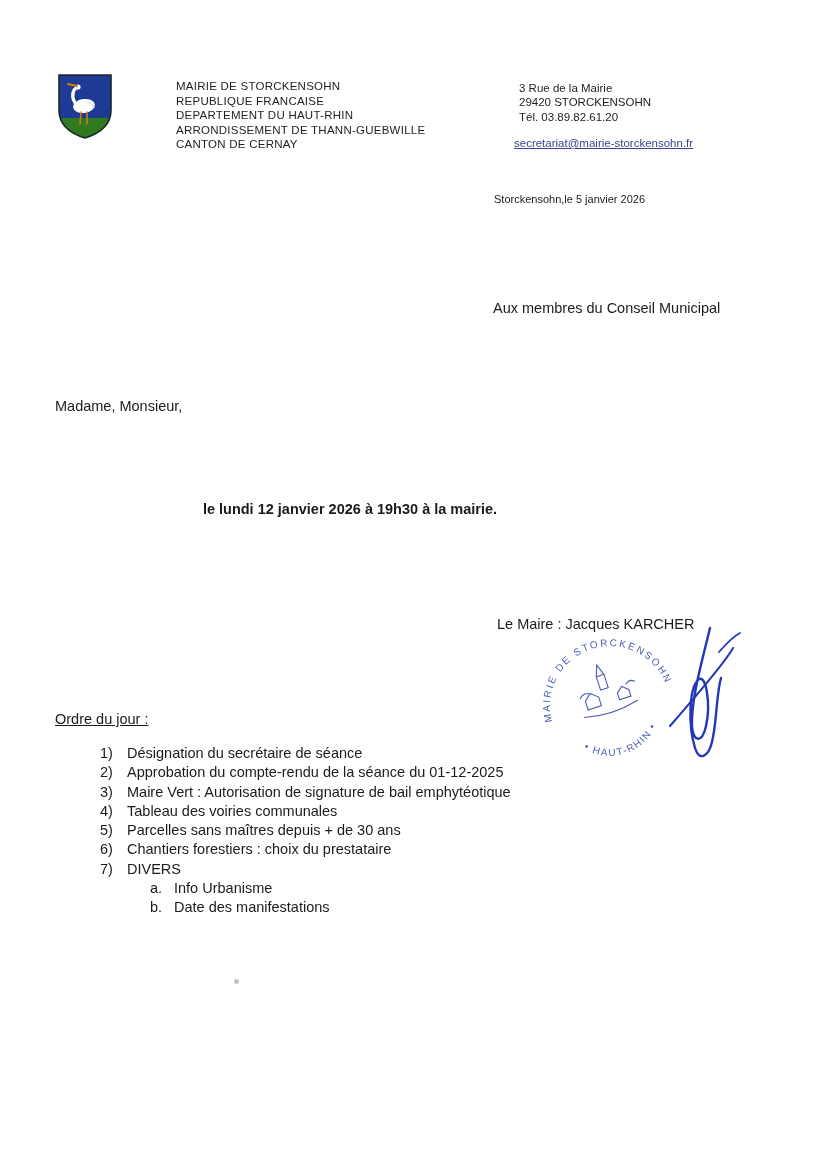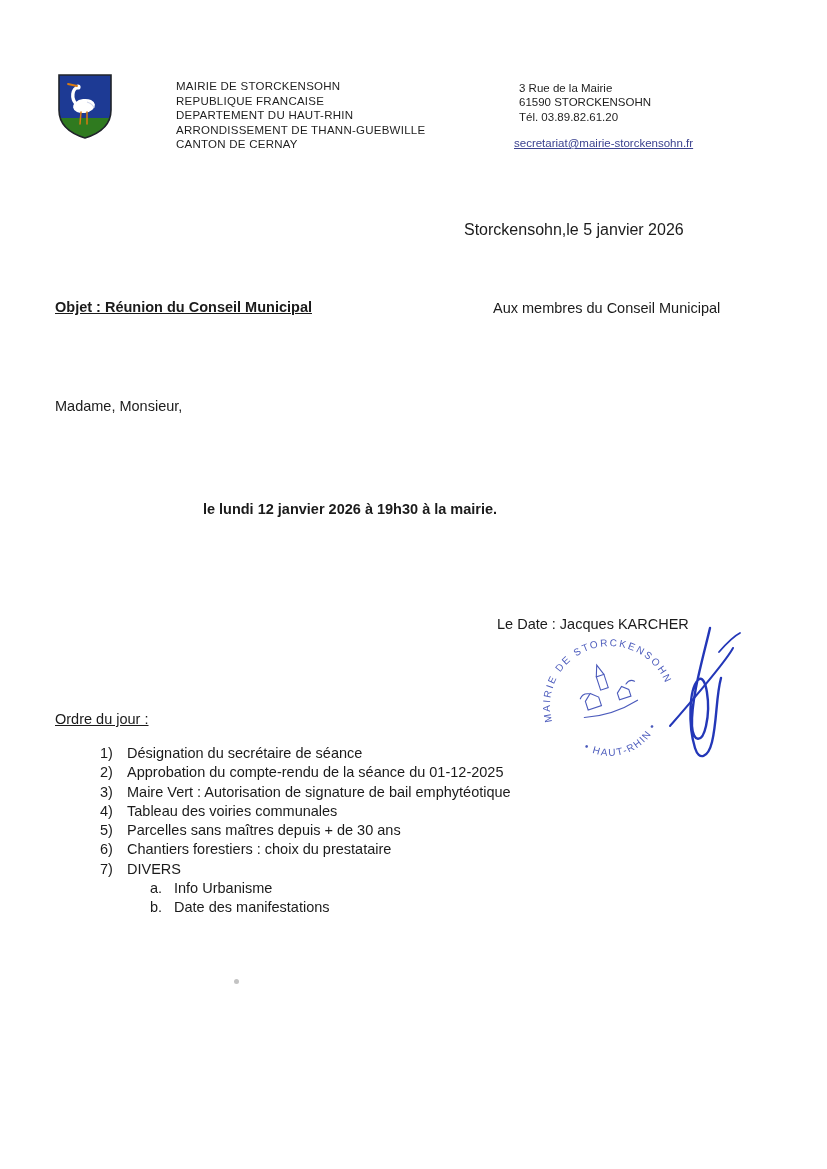--- a/index.html
+++ b/index.html
@@ -6,21 +6,21 @@
   html,body { background:#9a9a9a; }
   body { font-family:"Liberation Sans", sans-serif; }
   .page {
     position:relative; width:827px; height:1169px; margin:0 auto;
     background:#ffffff; color:#1b1b1b; overflow:hidden;
   }
   .coa { position:absolute; left:57px; top:73px; width:56px; height:67px; }
   .org-block { position:absolute; left:176px; top:79px; font-size:11.5px; line-height:14.6px; letter-spacing:0.25px; color:#1e1e1e; }
   .addr-block { position:absolute; left:519px; top:81px; font-size:11.5px; line-height:14.4px; color:#1e1e1e; }
   .email { position:absolute; left:514px; top:137px; font-size:11.5px; color:#3c4390; text-decoration:underline; cursor:pointer; }
-  .dateline { position:absolute; left:464px; top:193px; font-size:16px;margin-top:28px; }
+  .dateline { position:absolute; left:494px; top:193px; font-size:11px; }
   .objet { position:absolute; left:55px; top:299px; font-size:14.5px; font-weight:bold; text-decoration:underline; }
   .recipients { position:absolute; left:493px; top:300px; font-size:14.5px; }
   .salutation { position:absolute; left:55px; top:398px; font-size:14.5px; }
   .intro { position:absolute; left:55px; top:446px; font-size:14.5px; }
   .meeting { position:absolute; left:0; top:501px; width:700px; text-align:center; font-weight:bold; font-size:14.5px; }
   .closing { position:absolute; left:55px; top:540px; font-size:14.5px; }
   .mayor { position:absolute; left:497px; top:616px; font-size:14.5px; }
   .stampsig { position:absolute; left:520px; top:608px; width:250px; height:190px; pointer-events:none; }
   .agenda-title { position:absolute; left:55px; top:711px; font-size:14.5px; text-decoration:underline; }
   .agenda { position:absolute; left:100px; top:745px; font-size:14.5px; }
@@ -58,31 +58,30 @@
   <div class="org-block">
     <div>MAIRIE DE STORCKENSOHN</div>
     <div>REPUBLIQUE FRANCAISE</div>
     <div>DEPARTEMENT DU HAUT-RHIN</div>
     <div>ARRONDISSEMENT DE THANN-GUEBWILLE</div>
     <div>CANTON DE CERNAY</div>
   </div>
 
   <div class="addr-block">
     <div>3 Rue de la Mairie</div>
-    <div>61590 STORCKENSOHN</div>
+    <div>29420 STORCKENSOHN</div>
     <div>Tél. 03.89.82.61.20</div>
   </div>
   <a class="email">secretariat@mairie-storckensohn.fr</a>
 
   <div class="dateline">Storckensohn,le 5 janvier 2026</div>
-  <div class="objet">Objet : Réunion du Conseil Municipal</div>
   <div class="recipients">Aux membres du Conseil Municipal</div>
   <div class="salutation">Madame, Monsieur,</div>
   <div class="meeting">le lundi 12 janvier 2026 à 19h30 à la mairie.</div>
-  <div class="mayor">Le Date : Jacques KARCHER</div>
+  <div class="mayor">Le Maire : Jacques KARCHER</div>
 
   <svg class="stampsig" viewBox="0 0 250 190">
     <g transform="rotate(-18 90 98)" opacity="0.85">
       <defs>
         <path id="arcTop" d="M38,128 A60,60 0 1 1 142,128" fill="none"></path>
         <path id="arcBottom" d="M43,115 A50,50 0 0 0 137,115" fill="none"></path>
       </defs>
       <text class="stamp-text">
         <textPath href="#arcTop" startOffset="50%" text-anchor="middle">MAIRIE DE STORCKENSOHN</textPath>
       </text>

